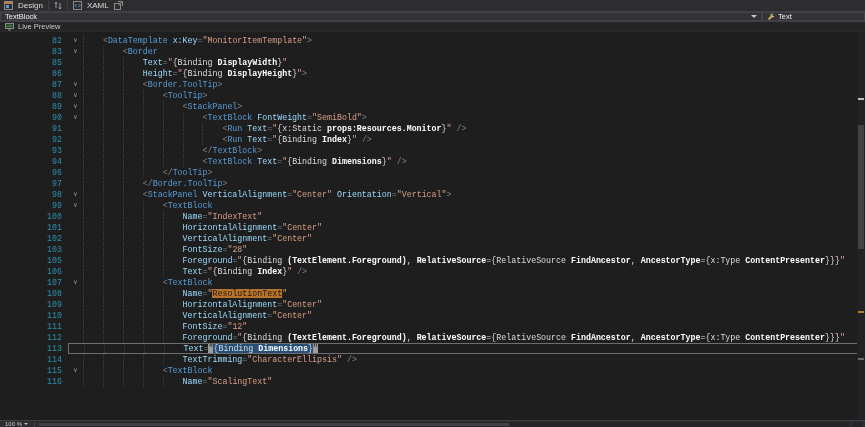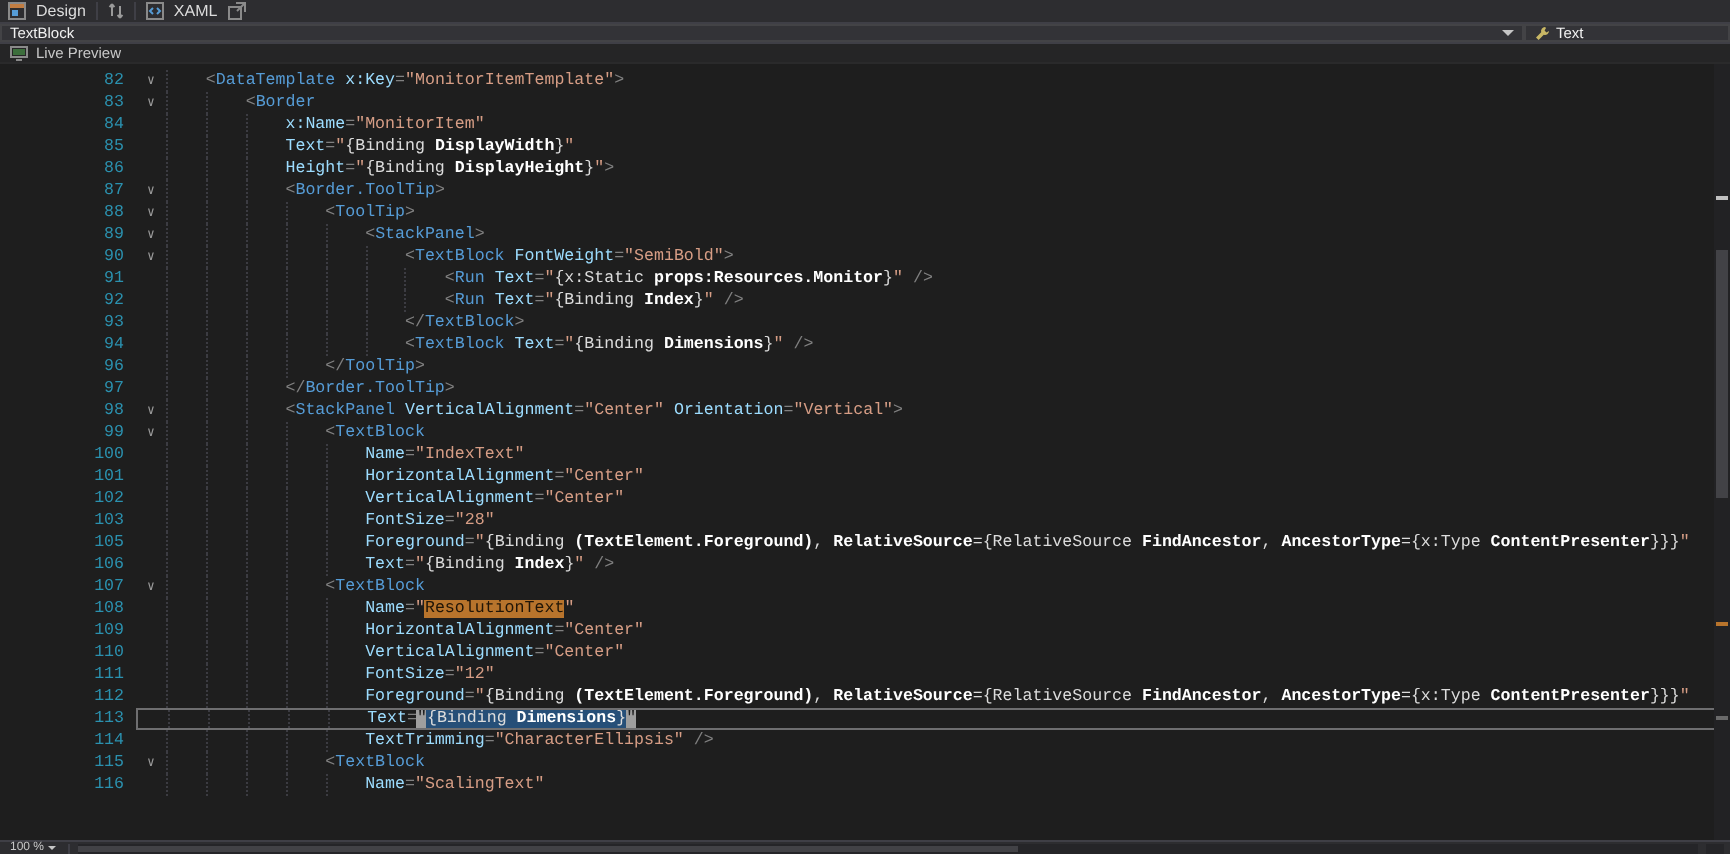--- a/index.html
+++ b/index.html
@@ -158,27 +158,20 @@
         </span>
       </div>
       <div class="line">
         <span class="ln">83</span>
         <span class="rowbody">
           <span class="fold">∨</span>
           <span class="codeln" style="padding-left: 8ch;"><i class="guide" style="left: 0ch;"></i><i class="guide" style="left: 4ch;"></i><span class="t-d">&lt;</span><span class="t-e">Border</span></span>
         </span>
       </div>
       <div class="line">
-        <span class="ln">84</span>
-        <span class="rowbody">
-          <span class="fold"></span>
-          <span class="codeln" style="padding-left: 12ch;"><i class="guide" style="left: 0ch;"></i><i class="guide" style="left: 4ch;"></i><i class="guide" style="left: 8ch;"></i><span class="t-a">x:Name</span><span class="t-d">=</span><span class="t-s">"MonitorItem"</span></span>
-        </span>
-      </div>
-      <div class="line">
         <span class="ln">85</span>
         <span class="rowbody">
           <span class="fold"></span>
           <span class="codeln" style="padding-left: 12ch;"><i class="guide" style="left: 0ch;"></i><i class="guide" style="left: 4ch;"></i><i class="guide" style="left: 8ch;"></i><span class="t-a">Text</span><span class="t-d">=</span><span class="t-s">"</span><span class="t-m">{Binding </span><span class="t-b">DisplayWidth</span><span class="t-m">}</span><span class="t-s">"</span></span>
         </span>
       </div>
       <div class="line">
         <span class="ln">86</span>
         <span class="rowbody">
           <span class="fold"></span>

